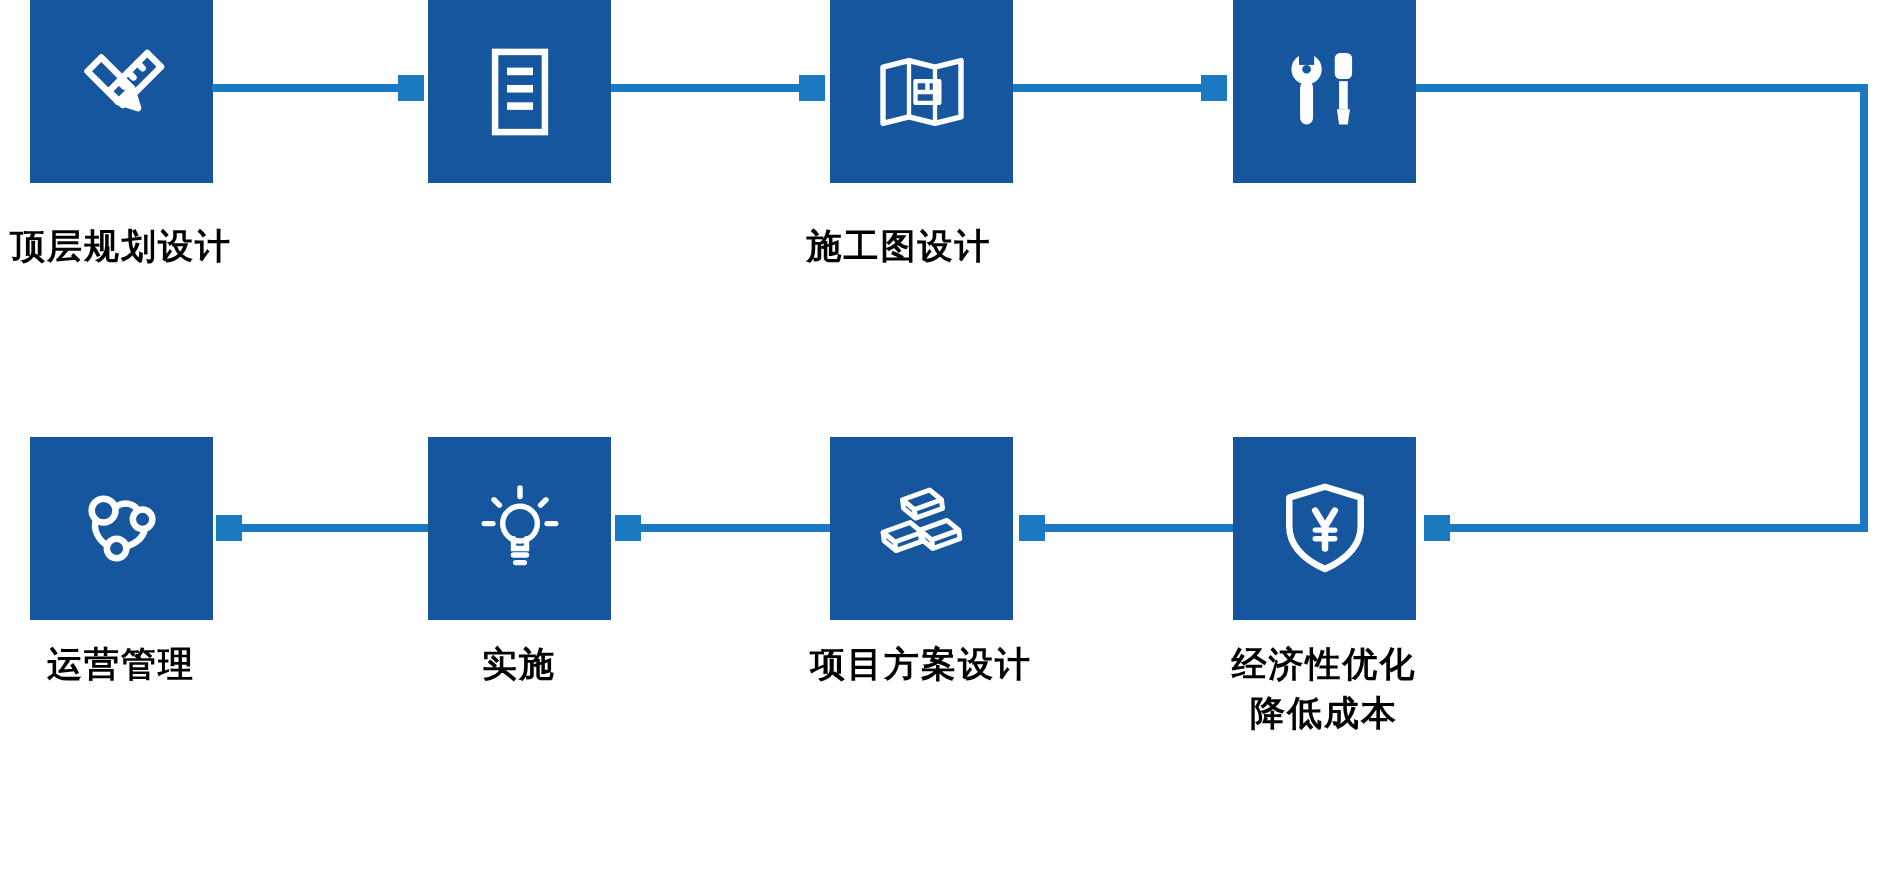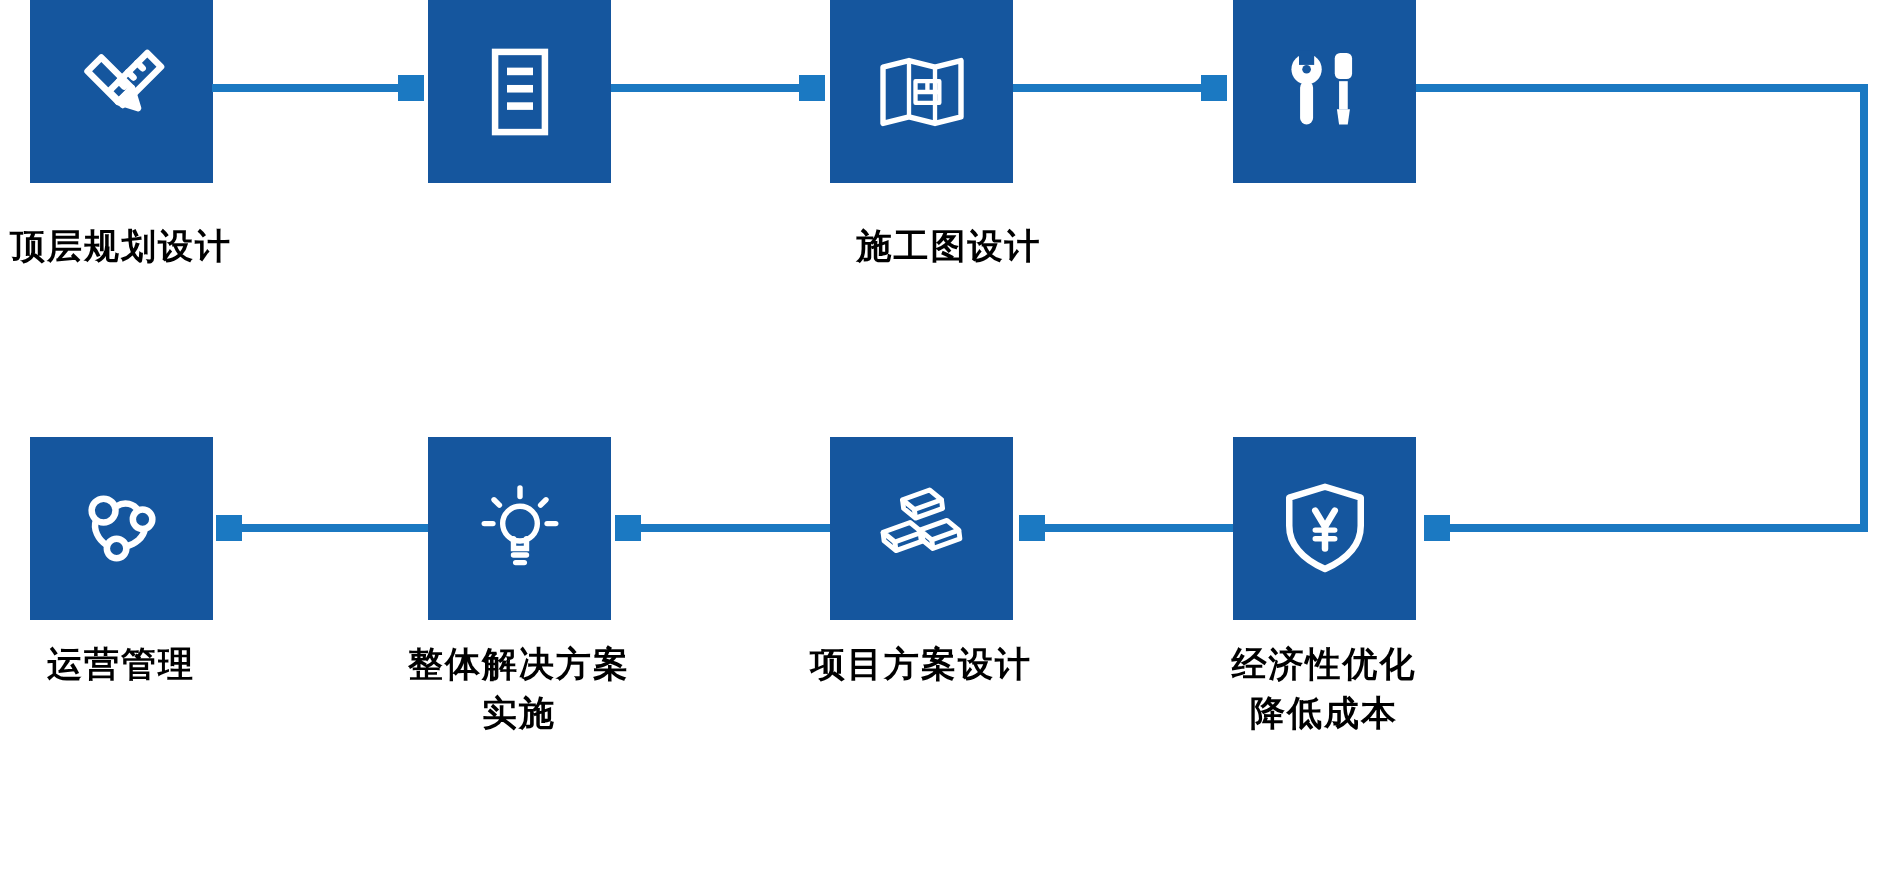--- a/index.html
+++ b/index.html
@@ -56,21 +56,21 @@
   .pos-b3 { left: 830px;  top: 0; }
   .pos-b4 { left: 1233px; top: 0; }
   
   .pos-b5 { left: 1233px; top: 437px; }
   .pos-b6 { left: 830px;  top: 437px; }
   .pos-b7 { left: 428px;  top: 437px; }
   .pos-b8 { left: 30px;   top: 437px; }
   
   .pos-l1 { left: -99px;  top: 222px; }
   .pos-l2 { left: 299px;  top: 222px; }
-  .pos-l3 { left: 729px;  top: 222px; }
+  .pos-l3 { left: 679px;  top: 222px; }
   .pos-l4 { left: 1104px; top: 222px; }
   .pos-l5 { left: 1104px; top: 640px; }
   .pos-l6 { left: 701px;  top: 640px; }
   .pos-l7 { left: 299px;  top: 640px; }
   .pos-l8 { left: -99px;  top: 640px; }
 </style>
 </head>
 <body>
 
 <div class="canvas">
@@ -193,21 +193,20 @@
   </div>
   <div class="label pos-l5">
     <div>经济性优化</div>
     <div>降低成本</div>
   </div>
   <div class="label pos-l6">
     <div>项目方案设计</div>
     <div></div>
   </div>
   <div class="label pos-l7">
-    <div>整体解决方案</div>
     <div>实施</div>
   </div>
   <div class="label pos-l8">
     <div>运营管理</div>
     <div></div>
   </div>
 
   <div class="line" style="left:212px;  top:84px; width:192px; height:8px;"></div>
   <div class="sq" style="left:398px;  top:75px;"></div>
 

